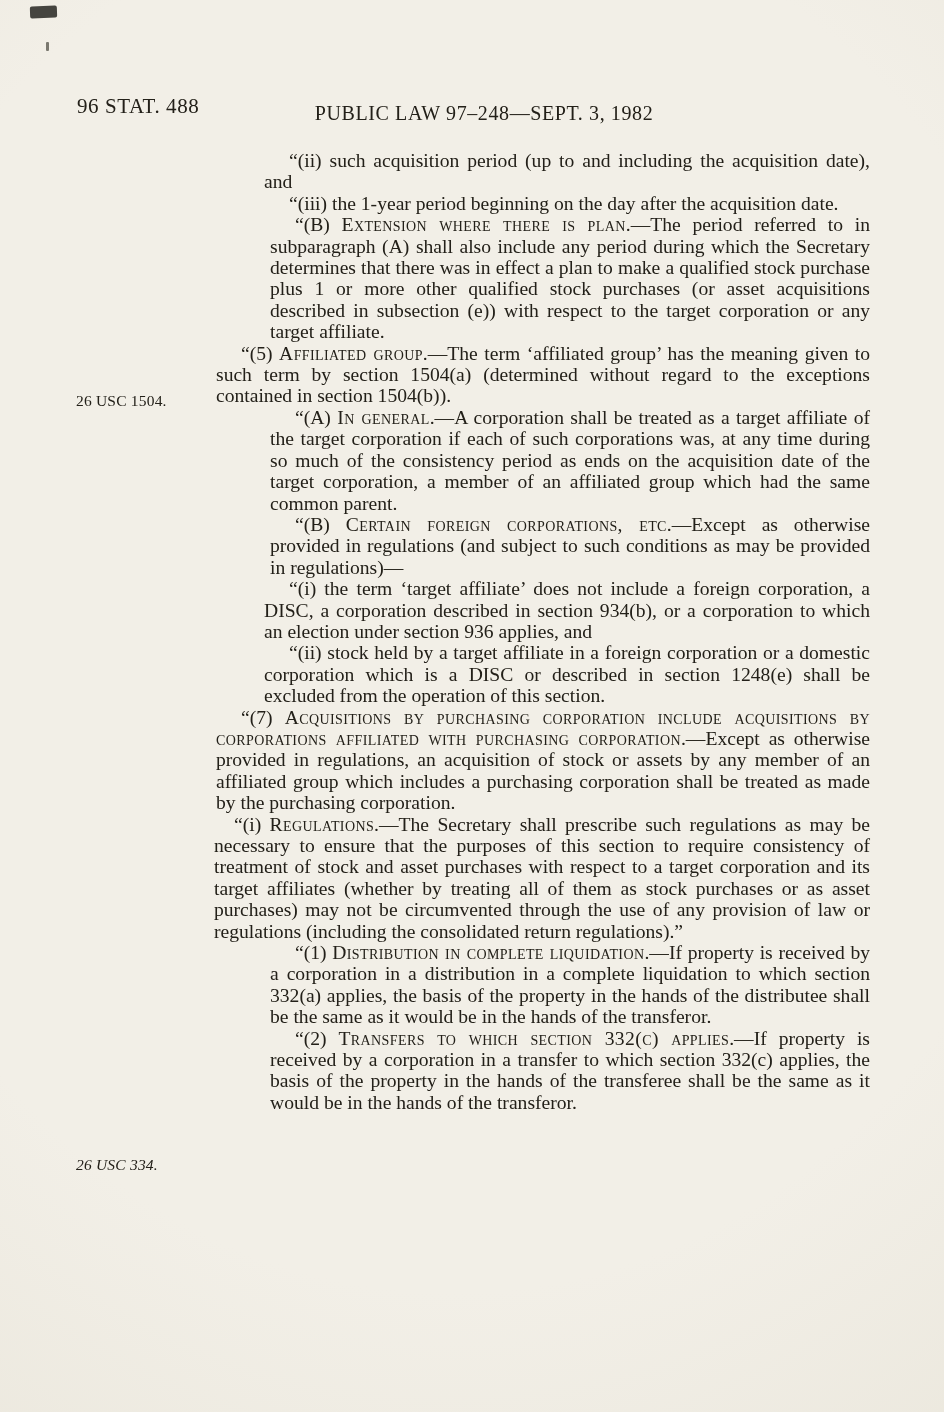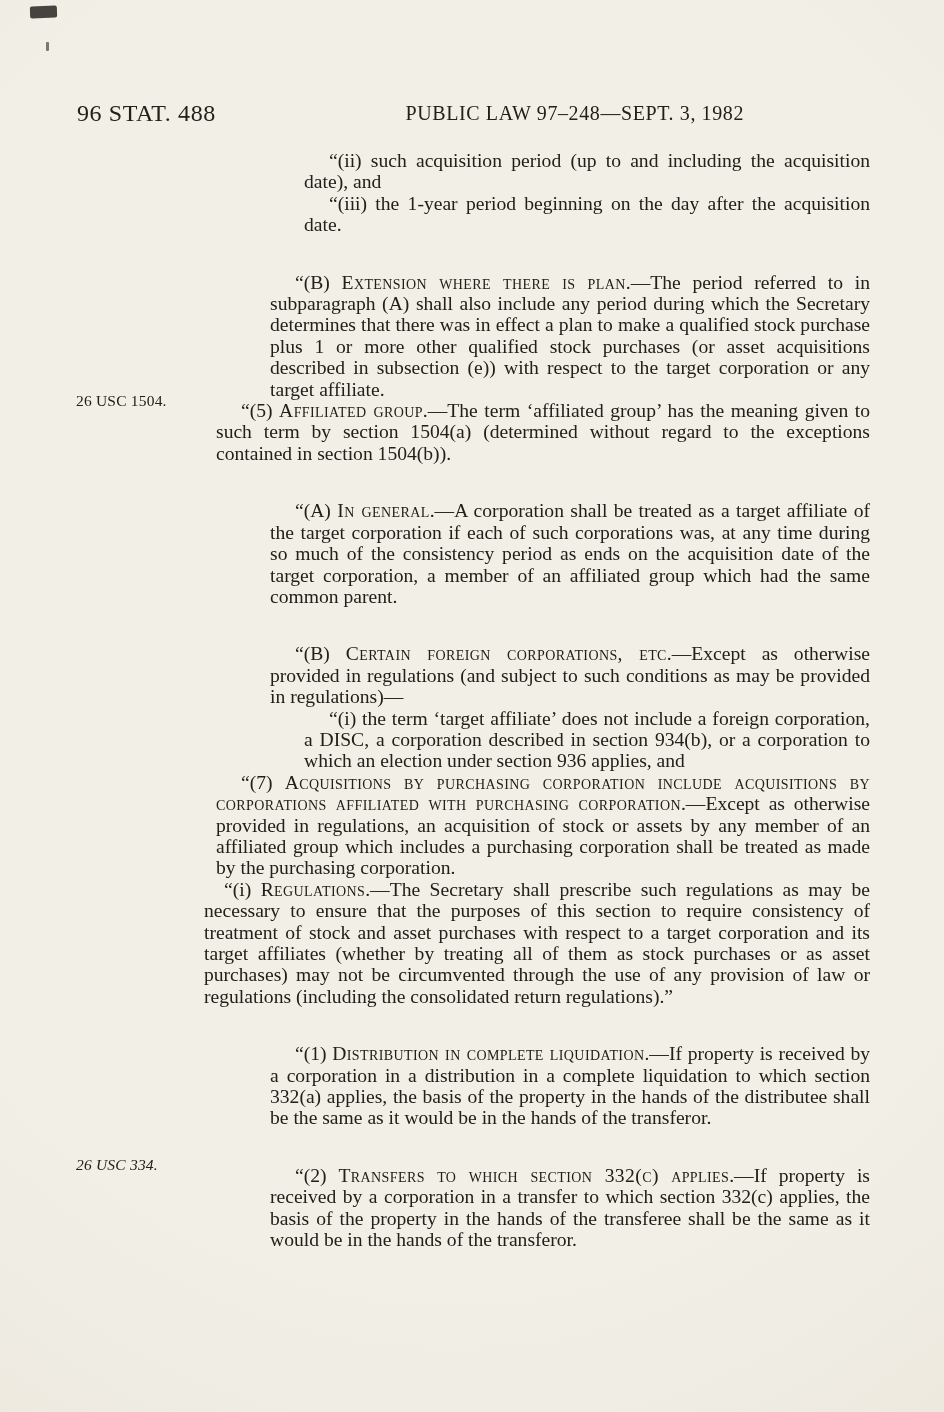--- a/index.html
+++ b/index.html
@@ -10,38 +10,38 @@
     background: #e9e5da;
     font-family: "Liberation Serif", "DejaVu Serif", serif;
     color: #232019;
     overflow: hidden;
   }
   .page {
     position: absolute; inset: 0;
     background: radial-gradient(ellipse 120% 90% at 48% 42%, #f2efe7 55%, #e7e3d7 100%);
   }
   .stat-number {
-    position: absolute; left: 77px; top: 100px;
-    font-size: 24px; letter-spacing: 0.6px;
+    position: absolute; left: 77px; top: 94px;
+    font-size: 21px; letter-spacing: 0.6px;
   }
   .law-title {
-    position: absolute; left: 244px; top: 102px; width: 500px;
-    text-align: right; font-size: 20px; letter-spacing: 0.6px;
+    position: absolute; left: 234px; top: 102px; width: 500px;
+    text-align: center; font-size: 20px; letter-spacing: 0.6px;
     white-space: nowrap;
   }
   .doc {
     position: absolute; left: 196px; top: 150px; width: 674px;
     font-size: 19.6px; line-height: 21.4px;
     text-align: justify;
   }
   .para { margin: 0; }
-  .indent-0 { margin-left: 8px;     text-indent: 20px; }
+  .indent-0 { margin-left: 18px;     text-indent: 20px; }
   .indent-1 { margin-left: 20px;  text-indent: 25px; }
-  .indent-2 { margin-left: 74px;  text-indent: 25px; margin-top: 36px; }
-  .indent-3 { margin-left: 108px;  text-indent: 25px; }
+  .indent-2 { margin-left: 74px;  text-indent: 25px; }
+  .indent-3 { margin-left: 68px;  text-indent: 25px; }
   .sc { font-variant: small-caps; letter-spacing: 0.4px; }
   .margin-note {
     position: absolute; left: 76px;
     font-size: 15.5px; letter-spacing: 0.2px;
   }
   .note-a { top: 392px; }
   .note-b { top: 1156px; font-style: italic; }
   .artifact-1 {
     position: absolute; left: 30px; top: 6px; width: 27px; height: 12px;
     background: #45443f; border-radius: 2px; transform: rotate(-2deg);
@@ -67,18 +67,19 @@
   <div class="margin-note note-b">26 USC 334.</div>
 
   <main class="doc" id="doc-body">
       <p class="para indent-3"><span>“(ii) such acquisition period (up to and including the acquisition date), and</span></p>
       <p class="para indent-3"><span>“(iii) the 1-year period beginning on the day after the acquisition date.</span></p>
       <p class="para indent-2"><span>“(B) </span><span class="sc">Extension where there is plan</span><span>.—The period referred to in subparagraph (A) shall also include any period during which the Secretary determines that there was in effect a plan to make a qualified stock purchase plus 1 or more other qualified stock purchases (or asset acquisitions described in subsection (e)) with respect to the target corporation or any target affiliate.</span></p>
       <p class="para indent-1"><span>“(5) </span><span class="sc">Affiliated group</span><span>.—The term ‘affiliated group’ has the meaning given to such term by section 1504(a) (determined without regard to the exceptions contained in section 1504(b)).</span></p>
       <p class="para indent-2"><span>“(A) </span><span class="sc">In general</span><span>.—A corporation shall be treated as a target affiliate of the target corporation if each of such corporations was, at any time during so much of the consistency period as ends on the acquisition date of the target corporation, a member of an affiliated group which had the same common parent.</span></p>
       <p class="para indent-2"><span>“(B) </span><span class="sc">Certain foreign corporations, etc</span><span>.—Except as otherwise provided in regulations (and subject to such conditions as may be provided in regulations)—</span></p>
       <p class="para indent-3"><span>“(i) the term ‘target affiliate’ does not include a foreign corporation, a DISC, a corporation described in section 934(b), or a corporation to which an election under section 936 applies, and</span></p>
+      <p class="para indent-3"><span>“(ii) stock held by a target affiliate in a foreign corporation or a domestic corporation which is a DISC or described in section 1248(e) shall be excluded from the operation of this section.</span></p>
       <p class="para indent-1"><span>“(7) </span><span class="sc">Acquisitions by purchasing corporation include acquisitions by corporations affiliated with purchasing corporation</span><span>.—Except as otherwise provided in regulations, an acquisition of stock or assets by any member of an affiliated group which includes a purchasing corporation shall be treated as made by the purchasing corporation.</span></p>
       <p class="para indent-0"><span>“(i) </span><span class="sc">Regulations</span><span>.—The Secretary shall prescribe such regulations as may be necessary to ensure that the purposes of this section to require consistency of treatment of stock and asset purchases with respect to a target corporation and its target affiliates (whether by treating all of them as stock purchases or as asset purchases) may not be circumvented through the use of any provision of law or regulations (including the consolidated return regulations).”</span></p>
       <p class="para indent-2"><span>“(1) </span><span class="sc">Distribution in complete liquidation</span><span>.—If property is received by a corporation in a distribution in a complete liquidation to which section 332(a) applies, the basis of the property in the hands of the distributee shall be the same as it would be in the hands of the transferor.</span></p>
       <p class="para indent-2"><span>“(2) </span><span class="sc">Transfers to which section 332(c) applies</span><span>.—If property is received by a corporation in a transfer to which section 332(c) applies, the basis of the property in the hands of the transferee shall be the same as it would be in the hands of the transferor.</span></p>
     </main>
 </div>
 
 </body></html>

